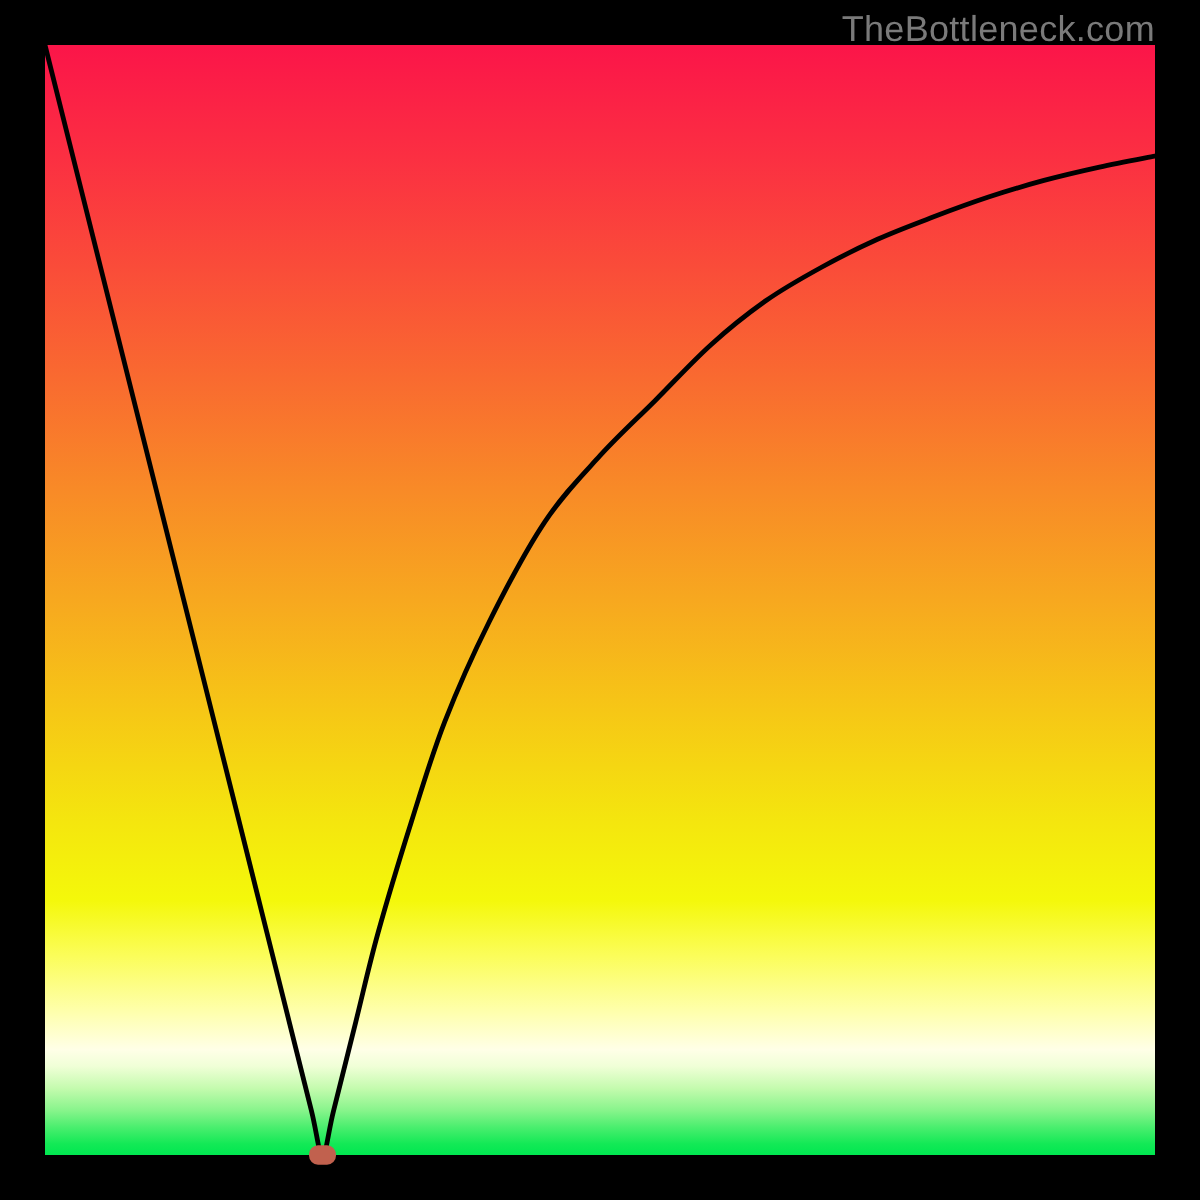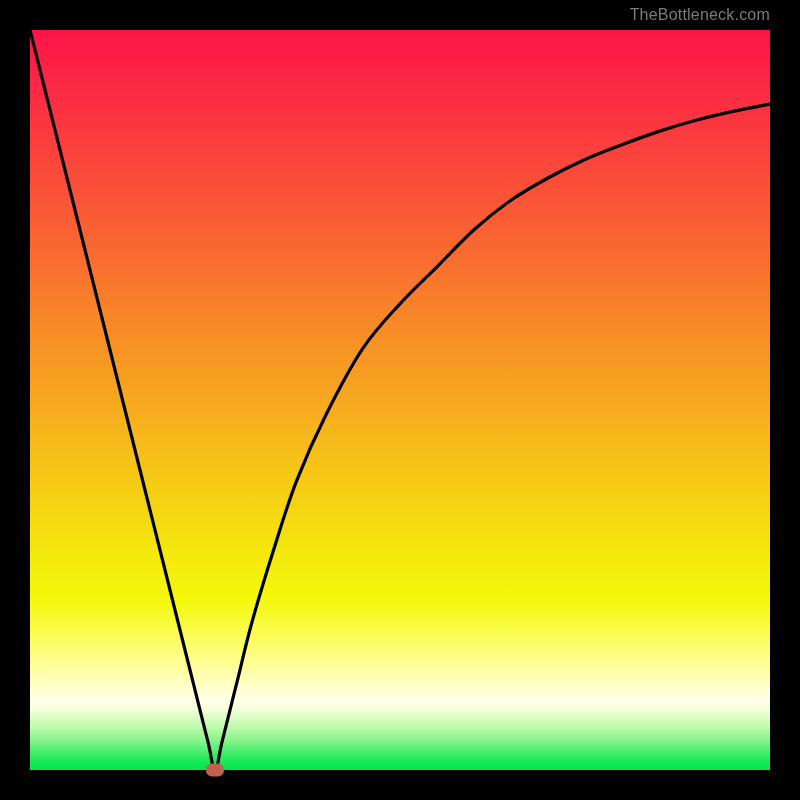--- a/index.html
+++ b/index.html
@@ -24,21 +24,21 @@
     left: 0;
     top: 0;
     width: 740px;
     height: 740px;
   }
   .watermark {
     position: absolute;
     top: 6px;
     right: 30px;
     color: #7a7a7a;
-    font-size: 16px;
+    font-size: 24px;
     font-weight: 500;
     letter-spacing: 0.2px;
   }
   .marker {
     position: absolute;
     width: 18px;
     height: 13px;
     background: #c1614e;
     border-radius: 6px;
     transform: translate(-50%, -50%);

